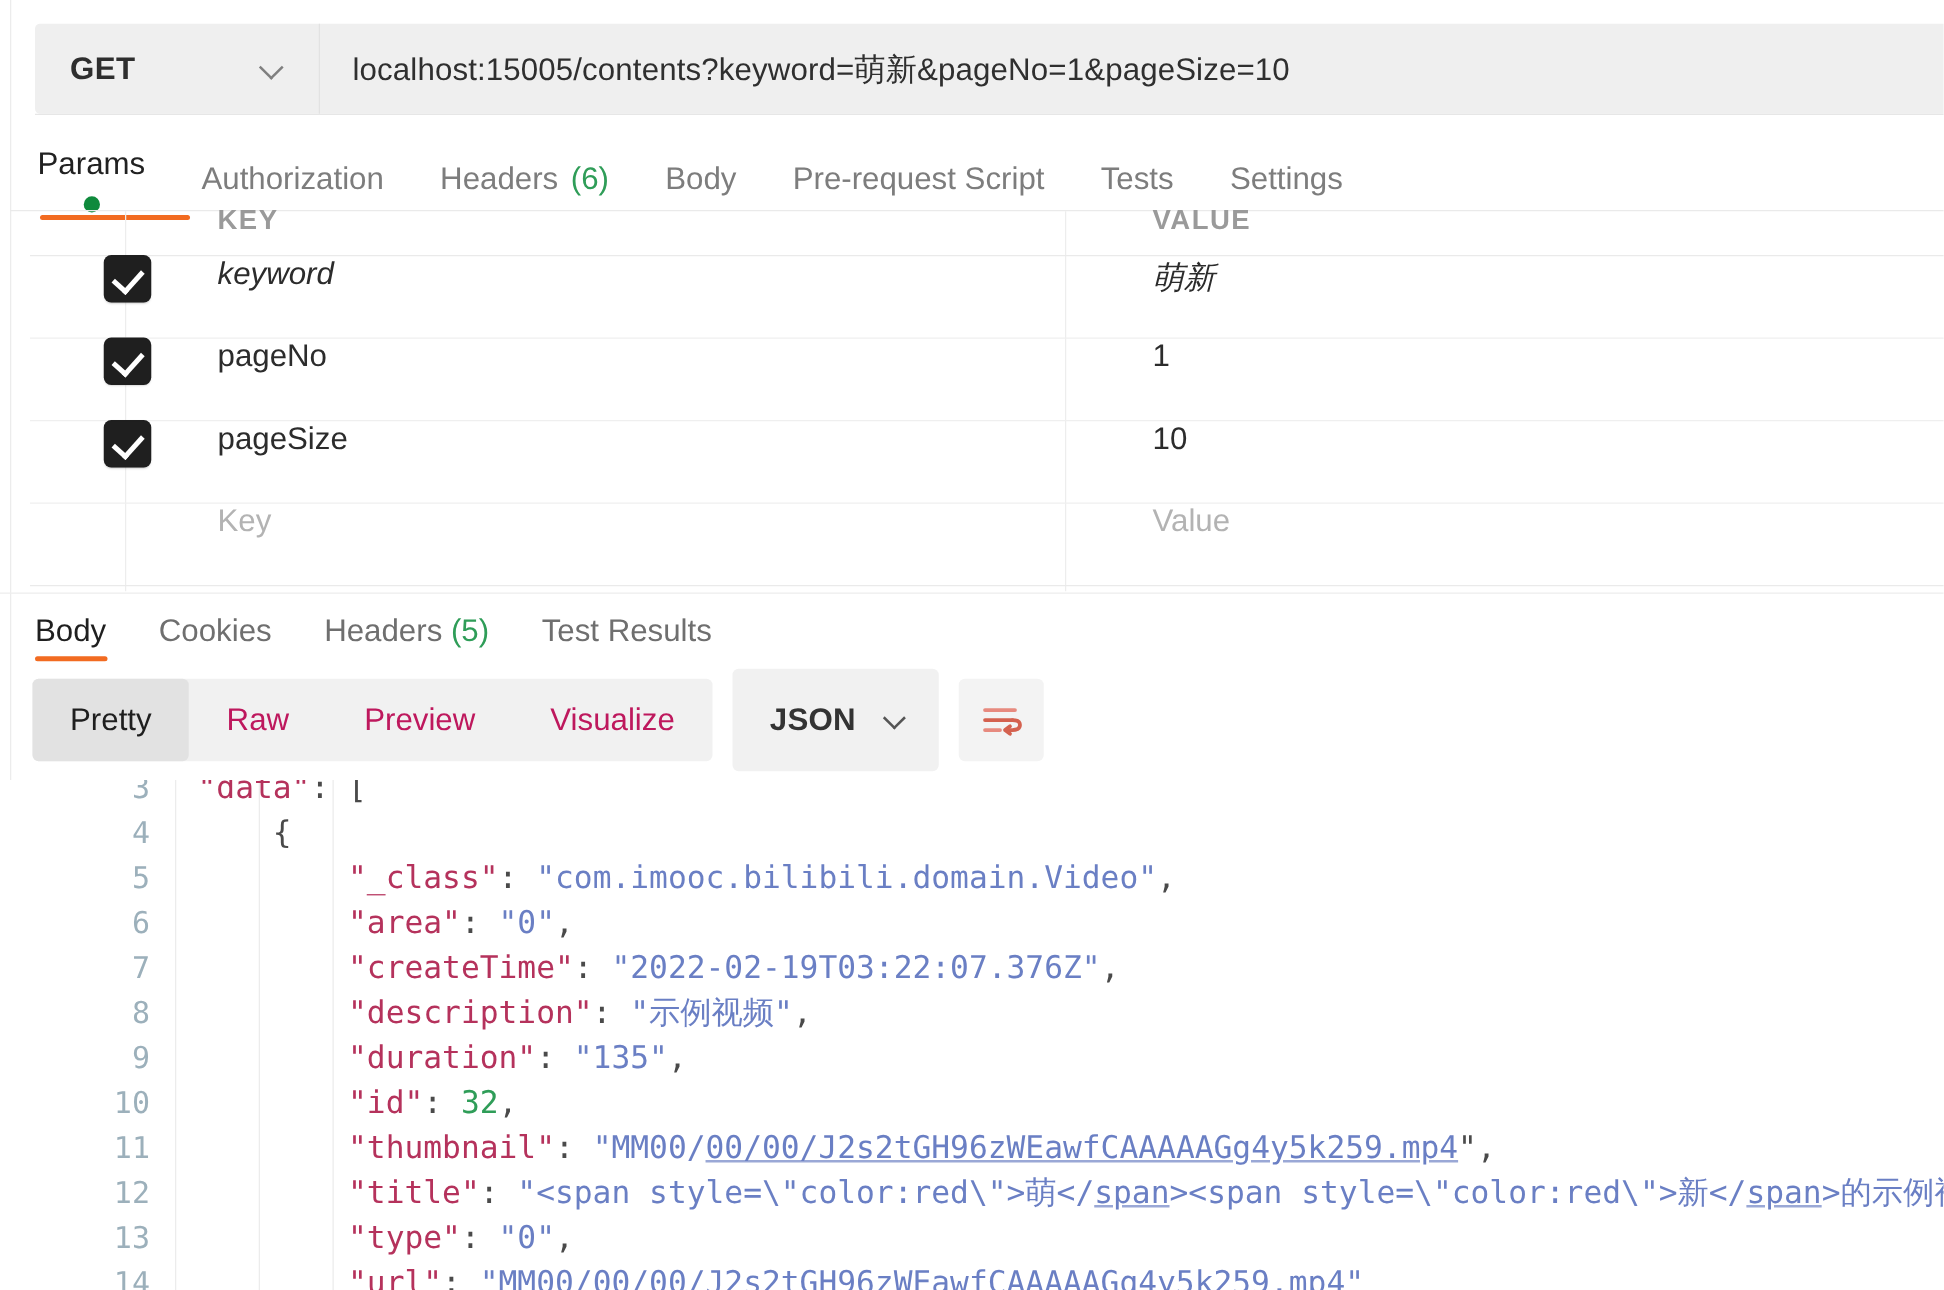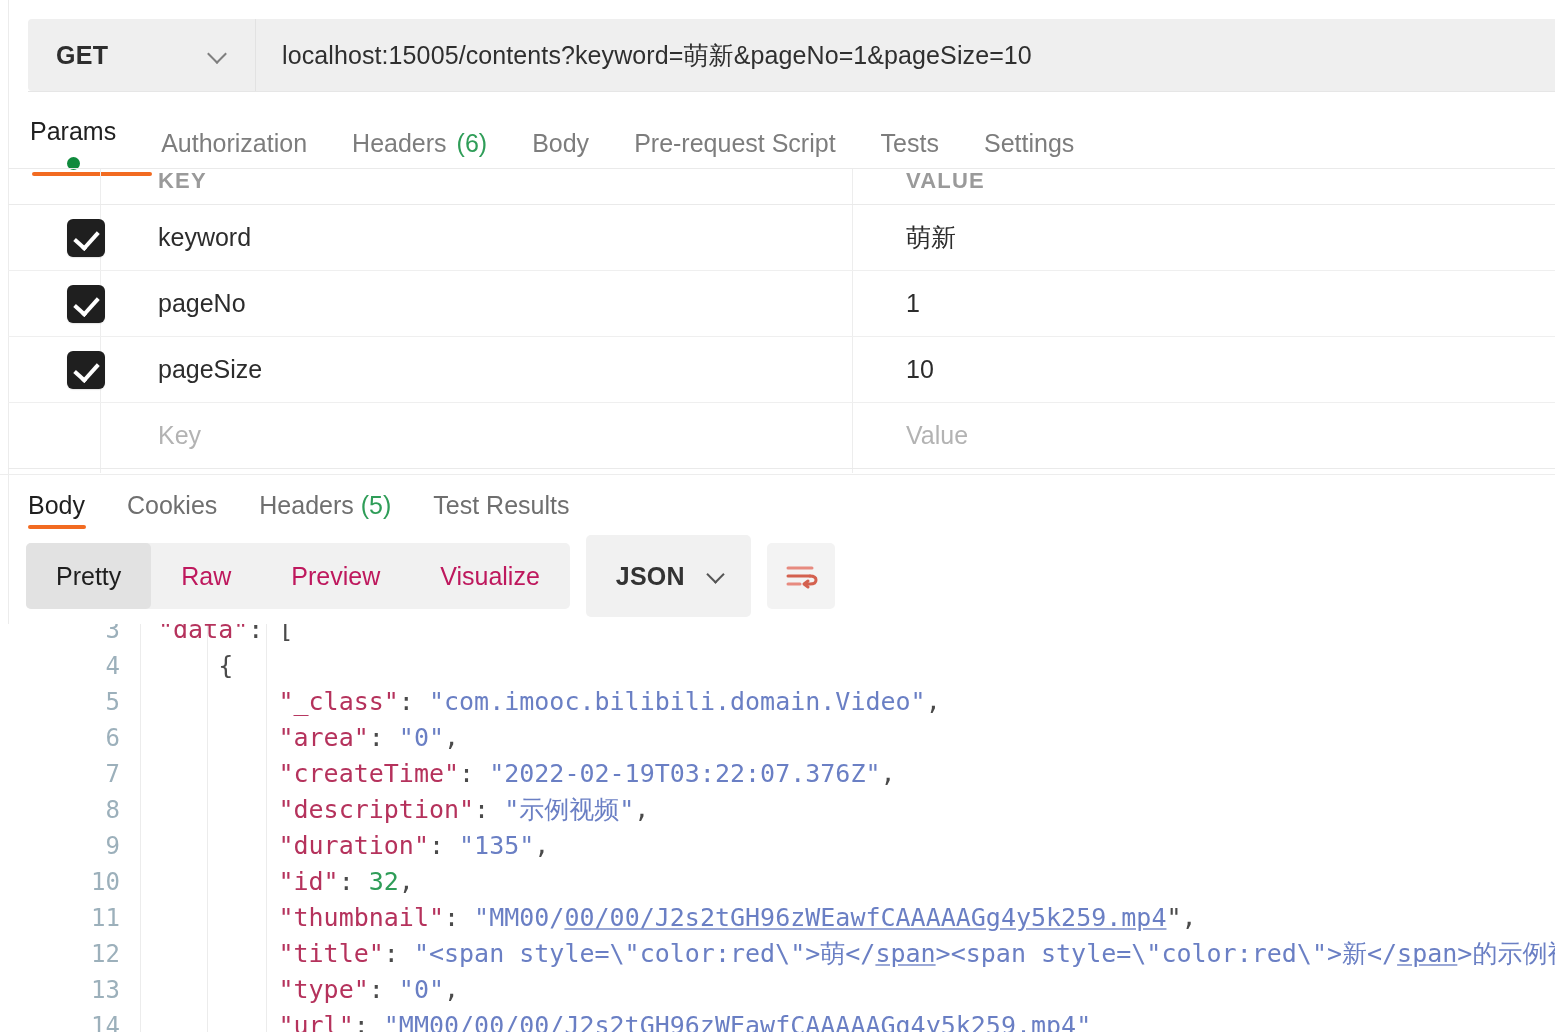--- a/index.html
+++ b/index.html
@@ -76,26 +76,26 @@
     position:absolute; left:8px; top:168px; right:0; height:305px;
     border-top:1px solid #eaeaea;
   }
   .ptable .colline {
     position:absolute; top:0; bottom:0; width:1px; background:#ededed;
   }
   .colline.c1 { left:92px; }
   .colline.c2 { left:844px; }
 
   .prow {
-    position:absolute; left:0; right:0; height:66px;
+    position:absolute; left:16px; right:0; height:66px;
     border-bottom:1px solid #efefef;
-    display:flex; align-items:center;padding-left:32px;
+    display:flex; align-items:flex-start;padding-left:32px;
   }
   .prow.header { top:0; height:36px; border-bottom:1px solid #eaeaea; }
-  .prow.r1 { top:36px; }
+  .prow.r1 { top:36px;font-style:italic; }
   .prow.r2 { top:102px; }
   .prow.r3 { top:168px; }
   .prow.r4 { top:234px; border-bottom:1px solid #eaeaea; }
 
   .cell-check { width:92px; display:flex; align-items:center; justify-content:center; }
   .cell-key   { width:752px; padding-left:26px; display:flex; align-items:center; }
   .cell-val   { flex:1; padding-left:22px; display:flex; align-items:center; }
 
   .hdr-text {
     font-size:22px; color:#9a9a9a; letter-spacing:1.2px; font-weight:600;

